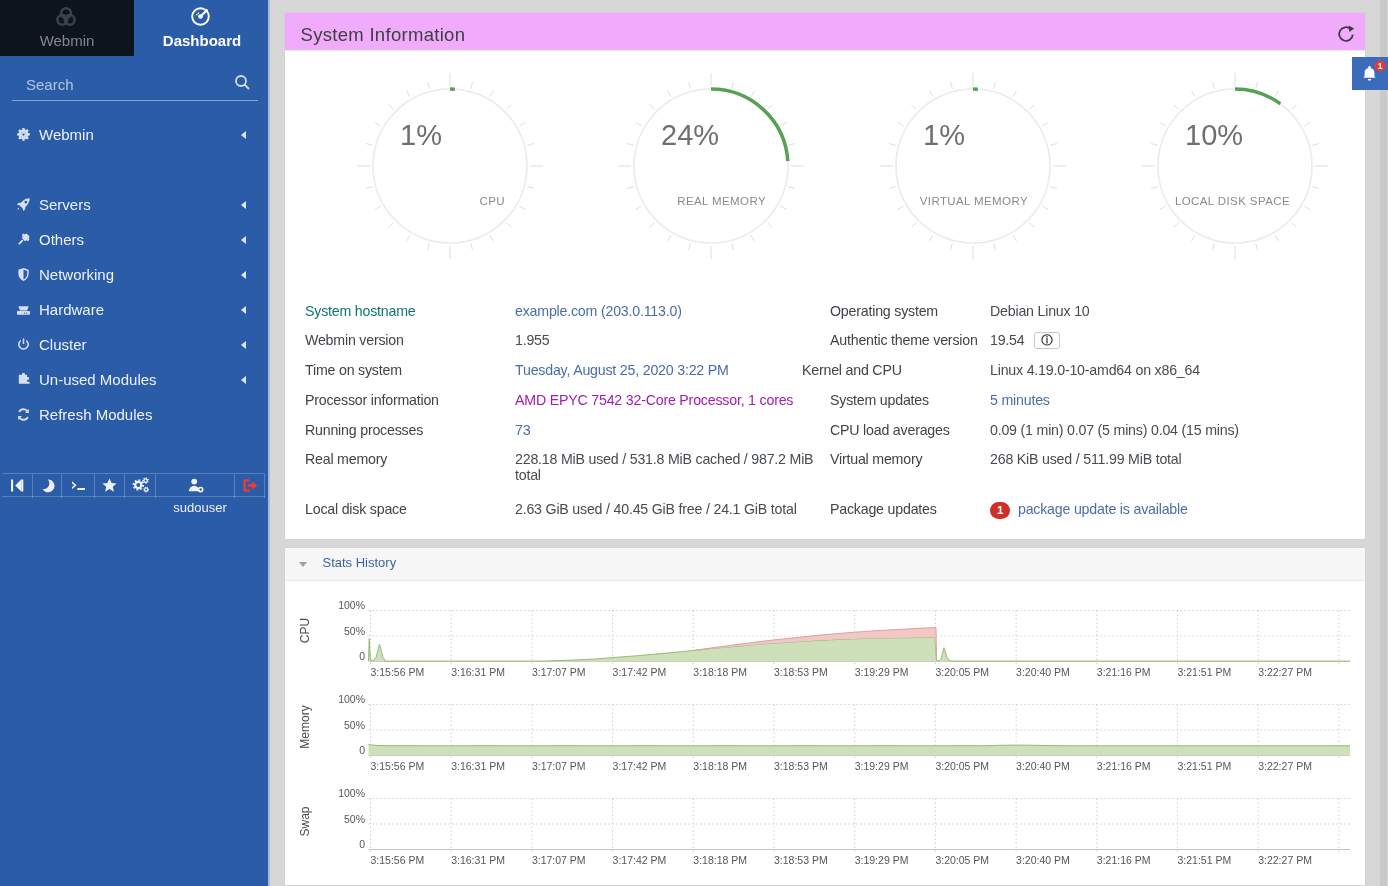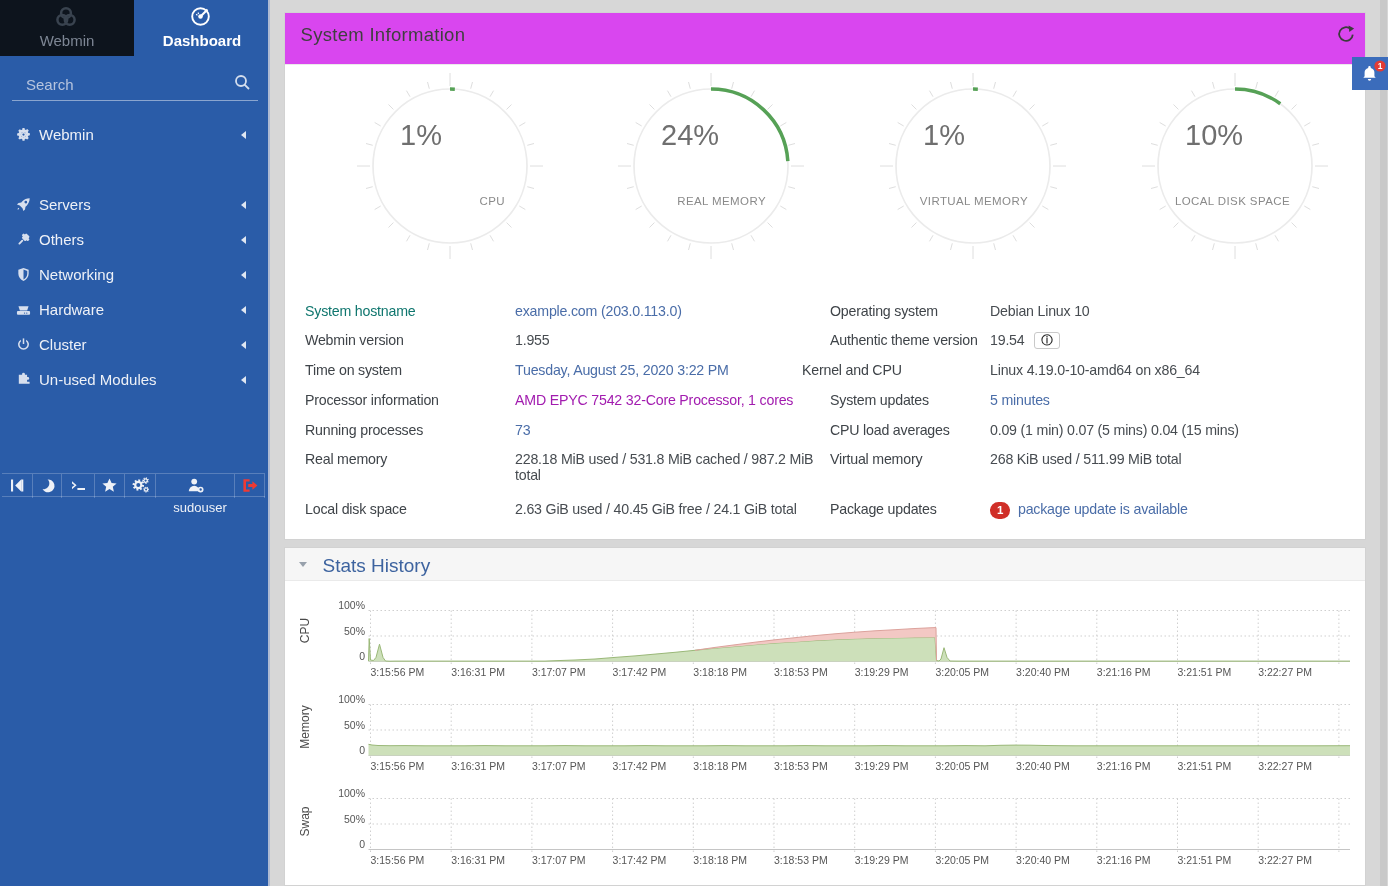--- a/index.html
+++ b/index.html
@@ -9,25 +9,25 @@
 #tabdark { position:absolute; left:0; top:0; width:134px; height:56px; background:#0d141d; }
 .tabtxt { position:absolute; top:32px; width:134px; text-align:center; font-size:15px; }
 #search { position:absolute; left:17px; top:76px; color:#b6c4de; font-size:15px;margin-left:9px; }
 #searchline { position:absolute; left:12px; top:100px; width:246px; height:1px; background:rgba(255,255,255,0.45); }
 .mi { position:absolute; left:16px; width:238px; height:35px; line-height:35px; color:#eef1f7; font-size:15px; }
 .ml { margin-left:8px; }
 .caret { position:absolute; right:8px; top:14.5px; width:0; height:0; border-top:4.5px solid transparent; border-bottom:4.5px solid transparent; border-right:5.5px solid rgba(255,255,255,0.85); }
 #bbar { position:absolute; left:2px; right:5px; top:473px; height:24px; border-top:1px solid rgba(255,255,255,0.22); border-bottom:1px solid rgba(255,255,255,0.22); }
 .bcell { position:absolute; top:0; height:24px; border-right:1px solid rgba(255,255,255,0.22); }
 #panel1 { position:absolute; left:283.5px; top:12px; width:1082.0px; height:528px; background:#fff; border:1px solid #d2d2d2; }
-#p1head { position:absolute; left:0; top:0; right:0; height:52px; background:#d946ef; border-bottom:1px solid #eaeaea; }
+#p1head { position:absolute; left:0; top:0; right:0; height:38px; background:#f0abfc; border-bottom:1px solid #eaeaea; }
 #p1head span { position:absolute; left:16px; top:11px; font-size:18.5px; color:#3f3f3f; letter-spacing:0.3px; }
 #panel2 { position:absolute; left:283.5px; top:547px; width:1082.0px; height:339px; background:#fff; border:1px solid #d2d2d2; }
 #p2head { position:absolute; left:0; top:0; right:0; height:33px; background:#f6f6f6; border-bottom:1px solid #eaeaea; }
-#p2head span { position:absolute; left:38px; top:7px; font-size:19px; color:#3d639f; }
+#p2head span { position:absolute; left:38px; top:7px; font-size:13px; color:#3d639f; }
 #p2tri { position:absolute; left:14px; top:14px; width:0; height:0; border-left:4.5px solid transparent; border-right:4.5px solid transparent; border-top:5.5px solid #98a1ac; }
 a { color:#4a6da8; text-decoration:none; }
 .ibadge { display:inline-block; border:1px solid #c9c9c9; border-radius:3px; background:#fff; font-size:11.5px; font-weight:bold; color:#2f2f2f; padding:0 6px; margin-left:6px; line-height:15px; vertical-align:1px; }
 .rbadge { display:inline-block; background:#d02f28; color:#fff; border-radius:9px; font-size:11.5px; font-weight:bold; padding:1.5px 7px; line-height:13.5px; margin-right:4px; }
 #bell { position:absolute; left:1352px; top:57px; width:36px; height:33px; background:#3b6cbb; }
 #scrollbar { position:absolute; left:1380px; top:0; width:7px; height:886px; background:#c9c9c9; }
 </style></head>
 <body>
 <div id="scrollbar"></div>
 
@@ -337,20 +337,23 @@
     <div class="mi" style="top:291.5px"><svg width="15" height="15" viewBox="0 0 16 16" style="vertical-align:-2px">
         <path fill="#d7dfee" d="M2.6 4.5h10.8L11.9 9H4.1zM2 9.7h12c.6 0 1 .4 1 1v1.8c0 .6-.4 1-1 1H2c-.6 0-1-.4-1-1v-1.8c0-.6.4-1 1-1zm9.5 1.4a.7.7 0 1 0 0 1.4.7.7 0 0 0 0-1.4zm-2.4 0a.7.7 0 1 0 0 1.4.7.7 0 0 0 0-1.4z"></path>
       </svg><span class="ml">Hardware</span><span class="caret"></span></div>
     <div class="mi" style="top:326.5px"><svg width="15" height="15" viewBox="0 0 16 16" style="vertical-align:-2px">
         <path fill="#d7dfee" d="M7.2 1.5h1.6v6H7.2z"></path>
         <path fill="#d7dfee" d="M10.8 2.8a5.8 5.8 0 1 1-5.6 0v1.9a4.2 4.2 0 1 0 5.6 0z"></path>
       </svg><span class="ml">Cluster</span><span class="caret"></span></div>
     <div class="mi" style="top:361.5px"><svg width="15" height="15" viewBox="0 0 16 16" style="vertical-align:-2px">
         <path fill="#d7dfee" d="M6.5 2.2a1.5 1.5 0 0 1 3 0v.8h2.3v2.3h.8a1.5 1.5 0 0 1 0 3h-.8v2.2h2.7v2H3V3h3.5z"></path>
       </svg><span class="ml">Un-used Modules</span><span class="caret"></span></div>
+    <div class="mi" style="top:396.5px"><svg width="15" height="15" viewBox="0 0 16 16" style="vertical-align:-2px">
+        <path fill="#d7dfee" d="M13.7 2.2v4.1H9.6l1.6-1.6a4.5 4.5 0 0 0-7.2 1.1L2.5 4.6a6 6 0 0 1 9.8-1.3zM2.3 13.8V9.7h4.1L4.8 11.3a4.5 4.5 0 0 0 7.2-1.1l1.5 1.2a6 6 0 0 1-9.8 1.3z"></path>
+      </svg><span class="ml">Refresh Modules</span></div>
  <div id="bbar">
       <div class="bcell" style="left:0px;width:31px;text-align:center;line-height:22px"><svg width="17" height="17" viewBox="0 0 17 17" style="vertical-align:middle">
           <rect x="2" y="2.5" width="2.1" height="12" fill="#eef1f7"></rect>
           <path d="M12.2 2.5v12L6.2 8.5z" fill="#eef1f7"></path>
           <rect x="12.2" y="2.5" width="2.1" height="12" fill="#eef1f7"></rect>
         </svg></div>
       <div class="bcell" style="left:31px;width:29px;text-align:center;line-height:22px"><svg width="17" height="17" viewBox="0 0 17 17" style="vertical-align:middle">
           <g transform="rotate(-15 8.5 8.5)">
             <circle cx="9" cy="9" r="6.4" fill="#eef1f7"></circle>
             <circle cx="5.2" cy="5.4" r="5.8" fill="#2a5ca8"></circle>

